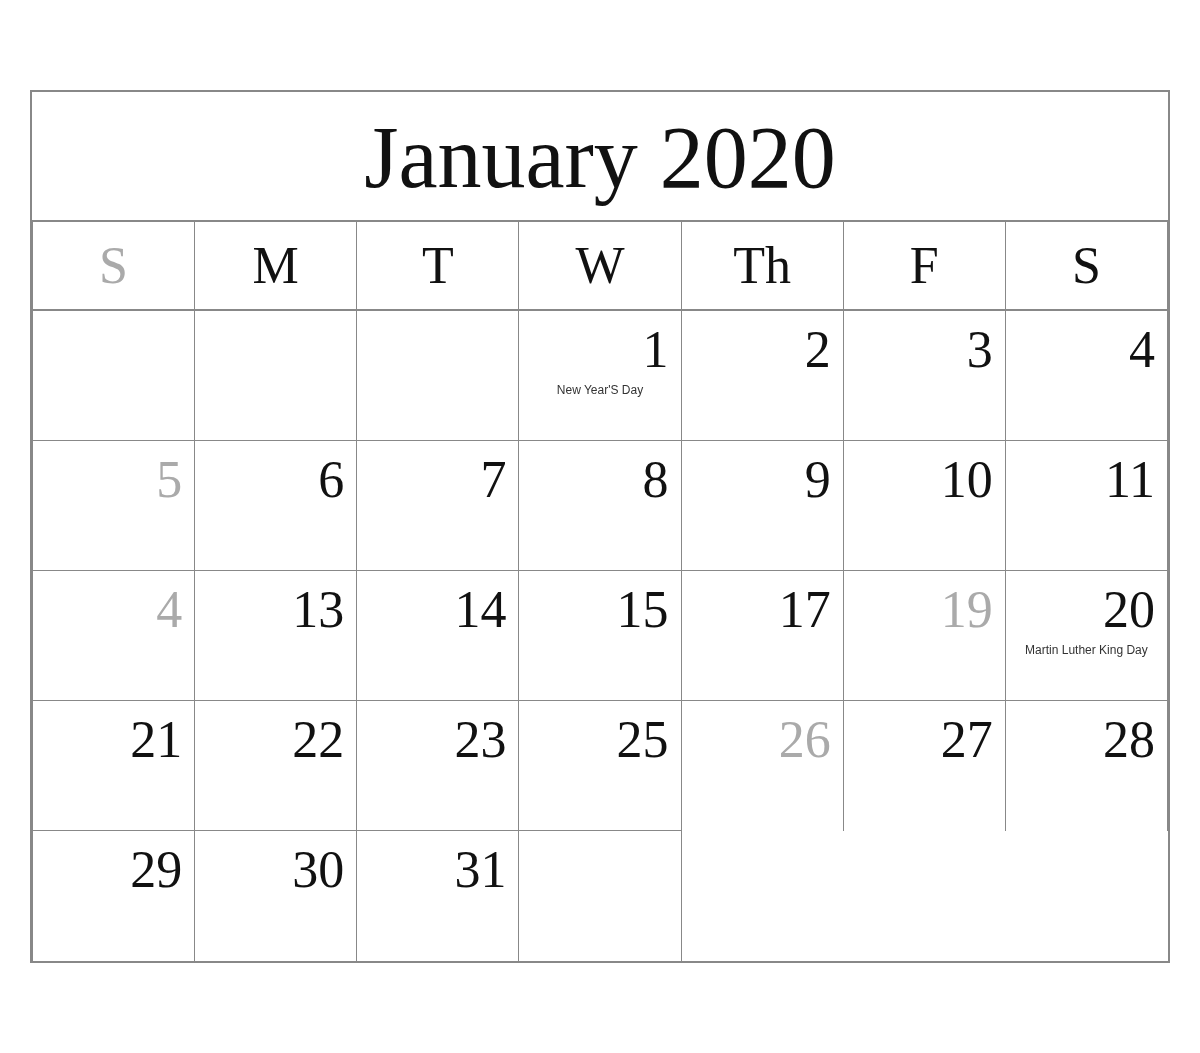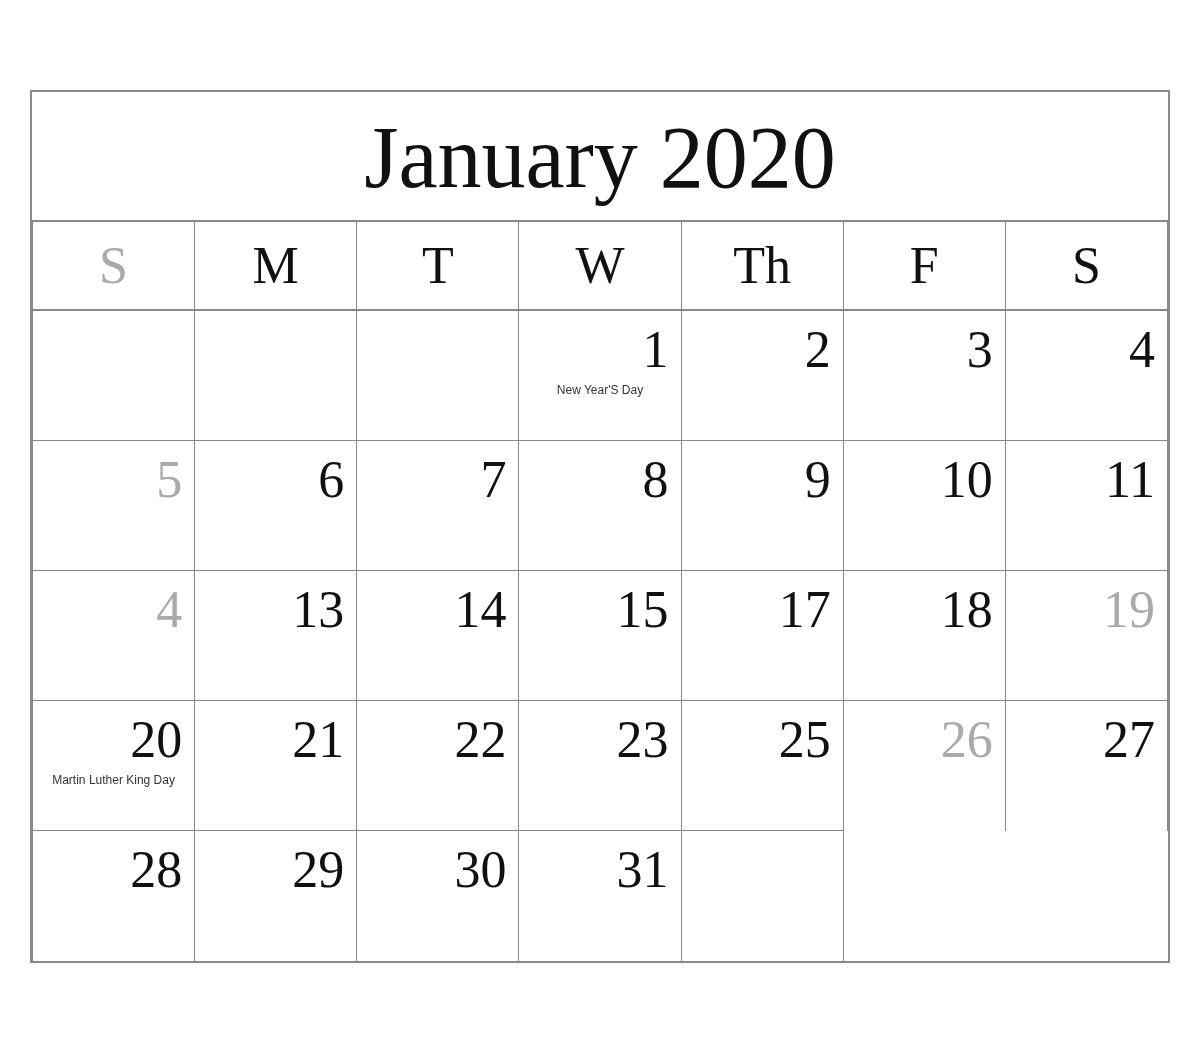--- a/index.html
+++ b/index.html
@@ -157,23 +157,20 @@
       <div class="day-cell">
         <span class="day-number black-num">14</span>
       </div>
       <div class="day-cell">
         <span class="day-number black-num">15</span>
       </div>
       <div class="day-cell">
         <span class="day-number black-num">17</span>
       </div>
       <div class="day-cell">
-        <span class="day-number black-num">18</span>
-      </div>
-      <div class="day-cell">
         <span class="day-number sunday-num">19</span>
       </div>
       <div class="day-cell">
         <span class="day-number black-num">20</span>
         <div class="holiday-text">Martin Luther King Day</div>
       </div>
       <div class="day-cell">
         <span class="day-number black-num">21</span>
       </div>
       <div class="day-cell">

